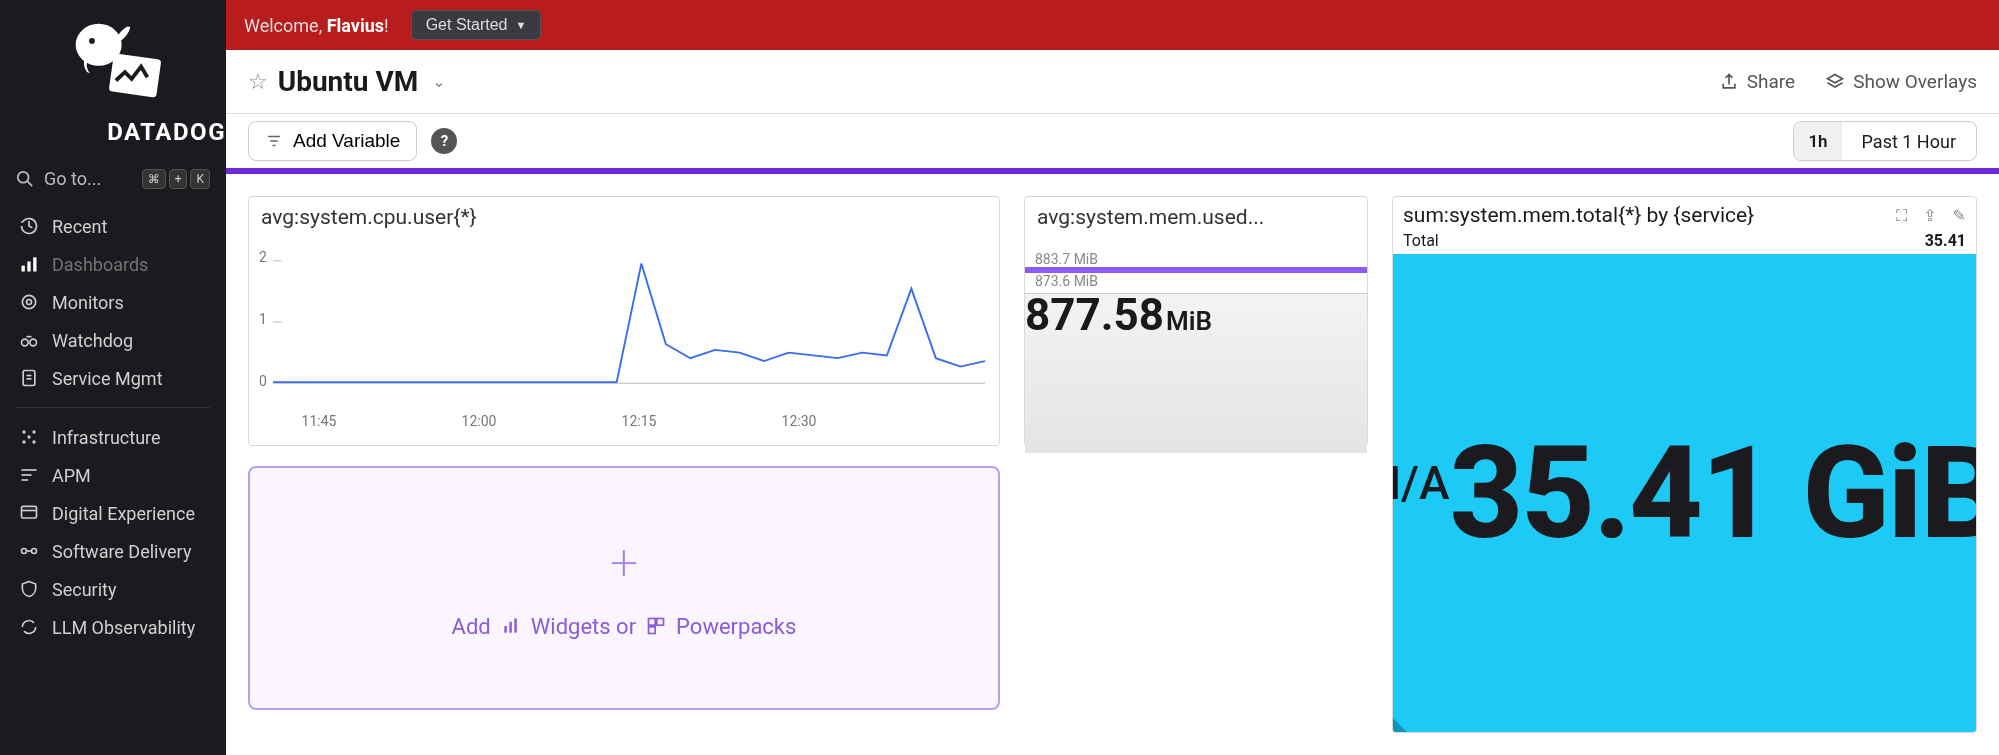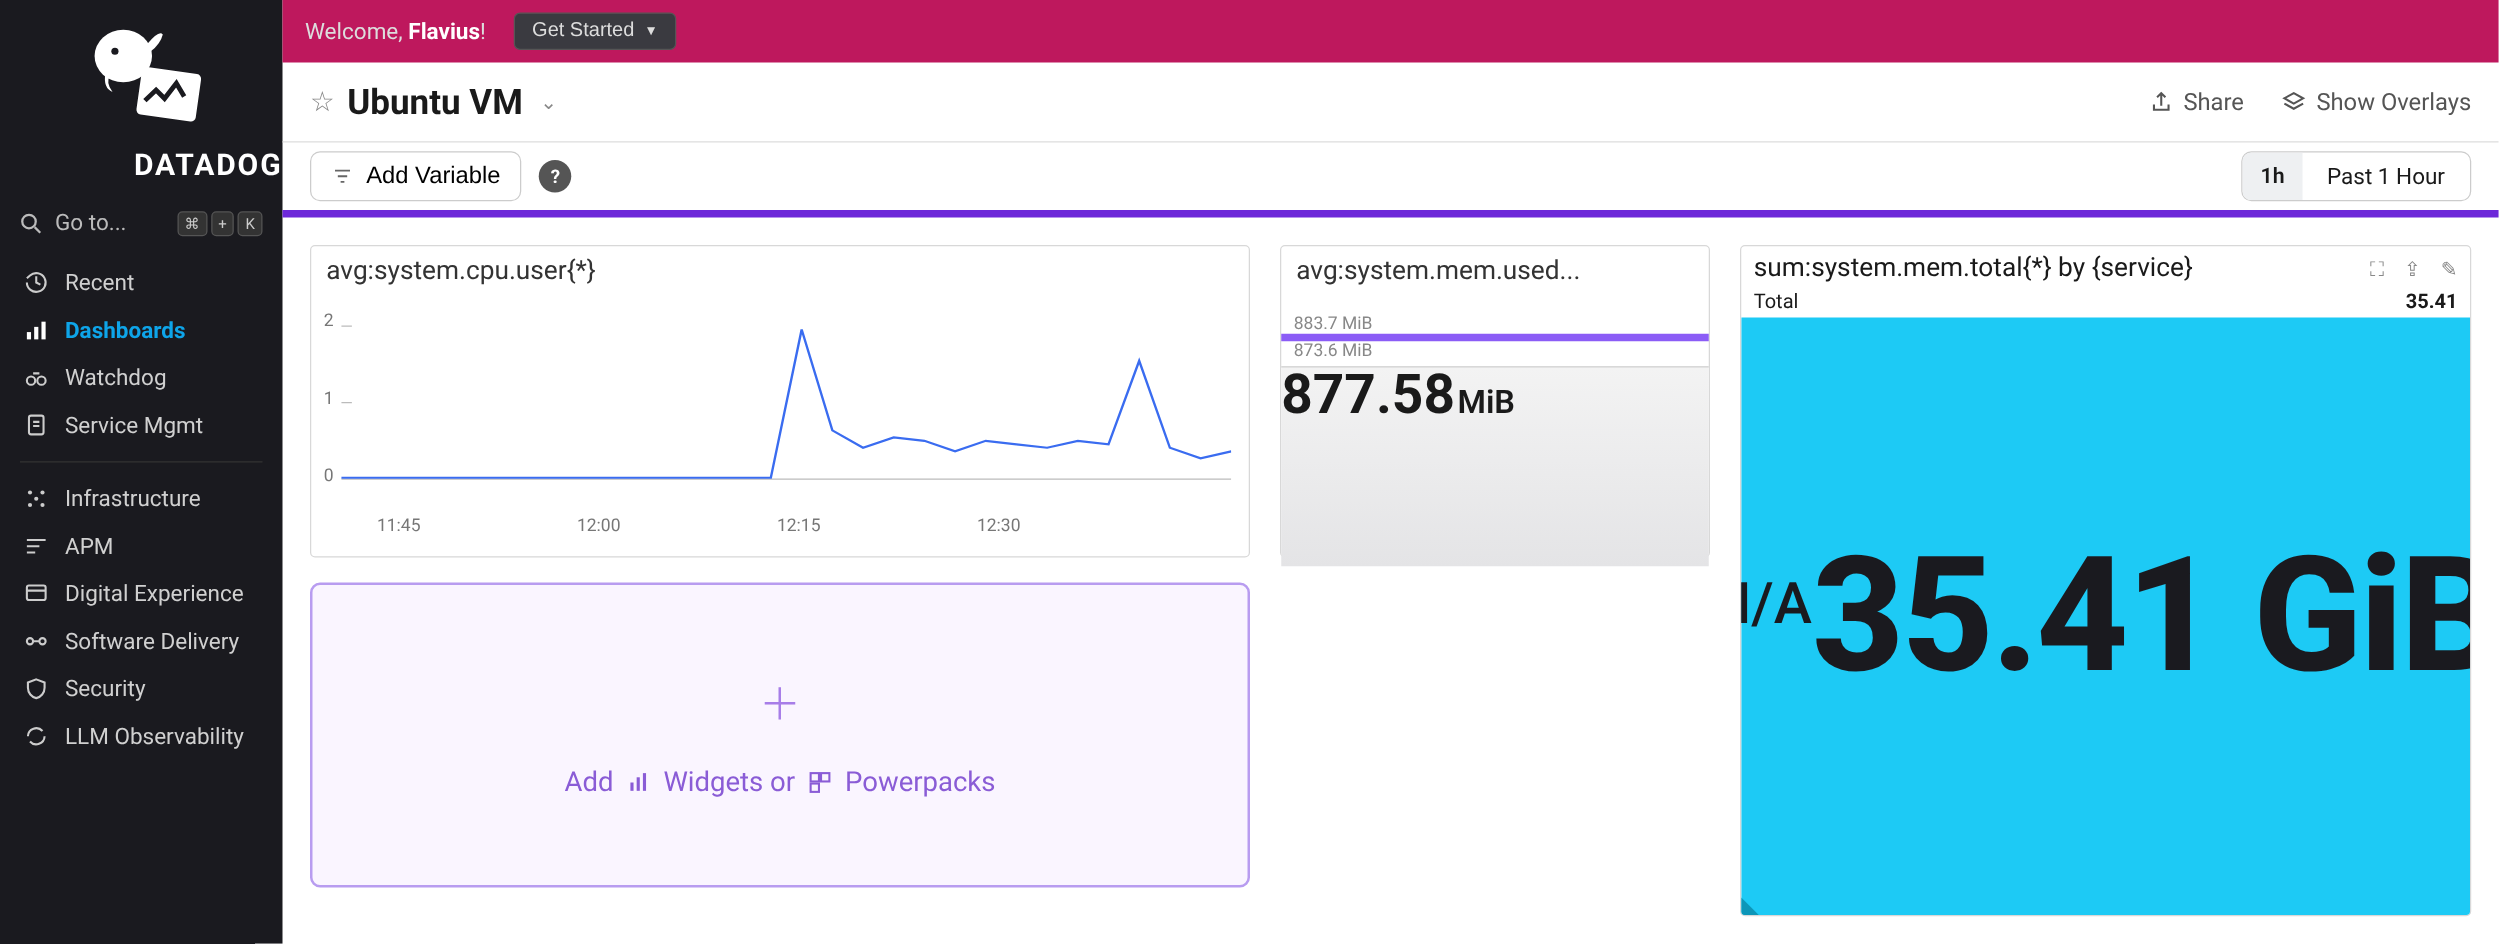--- a/index.html
+++ b/index.html
@@ -10,28 +10,28 @@
   .sidebar { width: 226px; background: #1a1a1f; color: #e8e8e8; display: flex; flex-direction: column; flex-shrink: 0; }
   .logo-area { padding: 18px 0 22px; text-align: right; }
   .logo-area svg { margin: 0 auto 10px; display: block; }
   .logo-text { font-size: 24px; font-weight: 700; letter-spacing: 1.5px; color: #fff; }
   .search-row { display: flex; align-items: center; padding: 0 16px 14px; color: #bbb; cursor: pointer; }
   .search-row .label { margin-left: 10px; font-size: 18px; flex: 1; }
   .kbd { background: #333; border: 1px solid #555; border-radius: 4px; font-size: 12px; padding: 2px 5px; margin-left: 3px; color: #ccc; }
 
   .nav { padding: 4px 0; }
   .nav-item { display: flex; align-items: center; padding: 8px 18px; font-size: 18px; color: #d0d0d0; cursor: pointer; }
-  .nav-item.active { color: #0ea5e9; font-weight:700; }
+  .nav-item.active { color: #737373; font-weight:400; }
   .nav-item .icn { width: 22px; height: 22px; margin-right: 12px; display: inline-flex; align-items: center; justify-content: center; }
   .nav-sep { height: 1px; background: #333; margin: 10px 16px; }
 
   
   .main { flex: 1; display: flex; flex-direction: column; min-width: 0; }
 
-  .topbar { background: #be185d; color: #ddd; height: 50px; display: flex; align-items: center; padding: 0 18px; }
+  .topbar { background: #b91c1c; color: #ddd; height: 50px; display: flex; align-items: center; padding: 0 18px; }
   .welcome { font-size: 18px; }
   .welcome b { font-weight: 700; color: #fff; }
   .get-started { margin-left: 22px; background: #3a3a40; border: 1px solid #555; color: #ddd; padding: 5px 14px; border-radius: 5px; font-size: 16px; display: inline-flex; align-items: center; cursor: pointer; }
   .get-started .caret { margin-left: 8px; font-size: 11px; }
 
   .header { height: 64px; border-bottom: 1px solid #ddd; display: flex; align-items: center; padding: 0 22px; }
   .star { color: #888; font-size: 22px; margin-right: 10px; cursor: pointer; }
   .title { font-size: 28px; font-weight: 700; margin-right: 14px; }
   .title-caret { color: #888; font-size: 16px; cursor: pointer; }
   .header-spacer { flex: 1; }
@@ -135,20 +135,29 @@
       </div>
       <div class="nav-item active">
         <span class="icn">
             <svg width="20" height="20" viewBox="0 0 24 24">
               <rect x="3" y="14" width="4" height="7" fill="#fff"></rect>
               <rect x="10" y="9" width="4" height="12" fill="#fff"></rect>
               <rect x="17" y="4" width="4" height="17" fill="#fff"></rect>
             </svg>
           </span>
         <span>Dashboards</span>
+      </div>
+      <div class="nav-item">
+        <span class="icn">
+            <svg width="20" height="20" viewBox="0 0 24 24">
+              <circle cx="12" cy="12" r="8" fill="none" stroke="#ccc" stroke-width="2"></circle>
+              <circle cx="12" cy="12" r="3" fill="none" stroke="#ccc" stroke-width="2"></circle>
+            </svg>
+          </span>
+        <span>Monitors</span>
       </div>
       <div class="nav-item">
         <span class="icn">
             <svg width="20" height="20" viewBox="0 0 24 24">
               <circle cx="7" cy="15" r="4" fill="none" stroke="#ccc" stroke-width="2"></circle>
               <circle cx="17" cy="15" r="4" fill="none" stroke="#ccc" stroke-width="2"></circle>
               <path d="M9 8h6" stroke="#ccc" stroke-width="2"></path>
             </svg>
           </span>
         <span>Watchdog</span>

